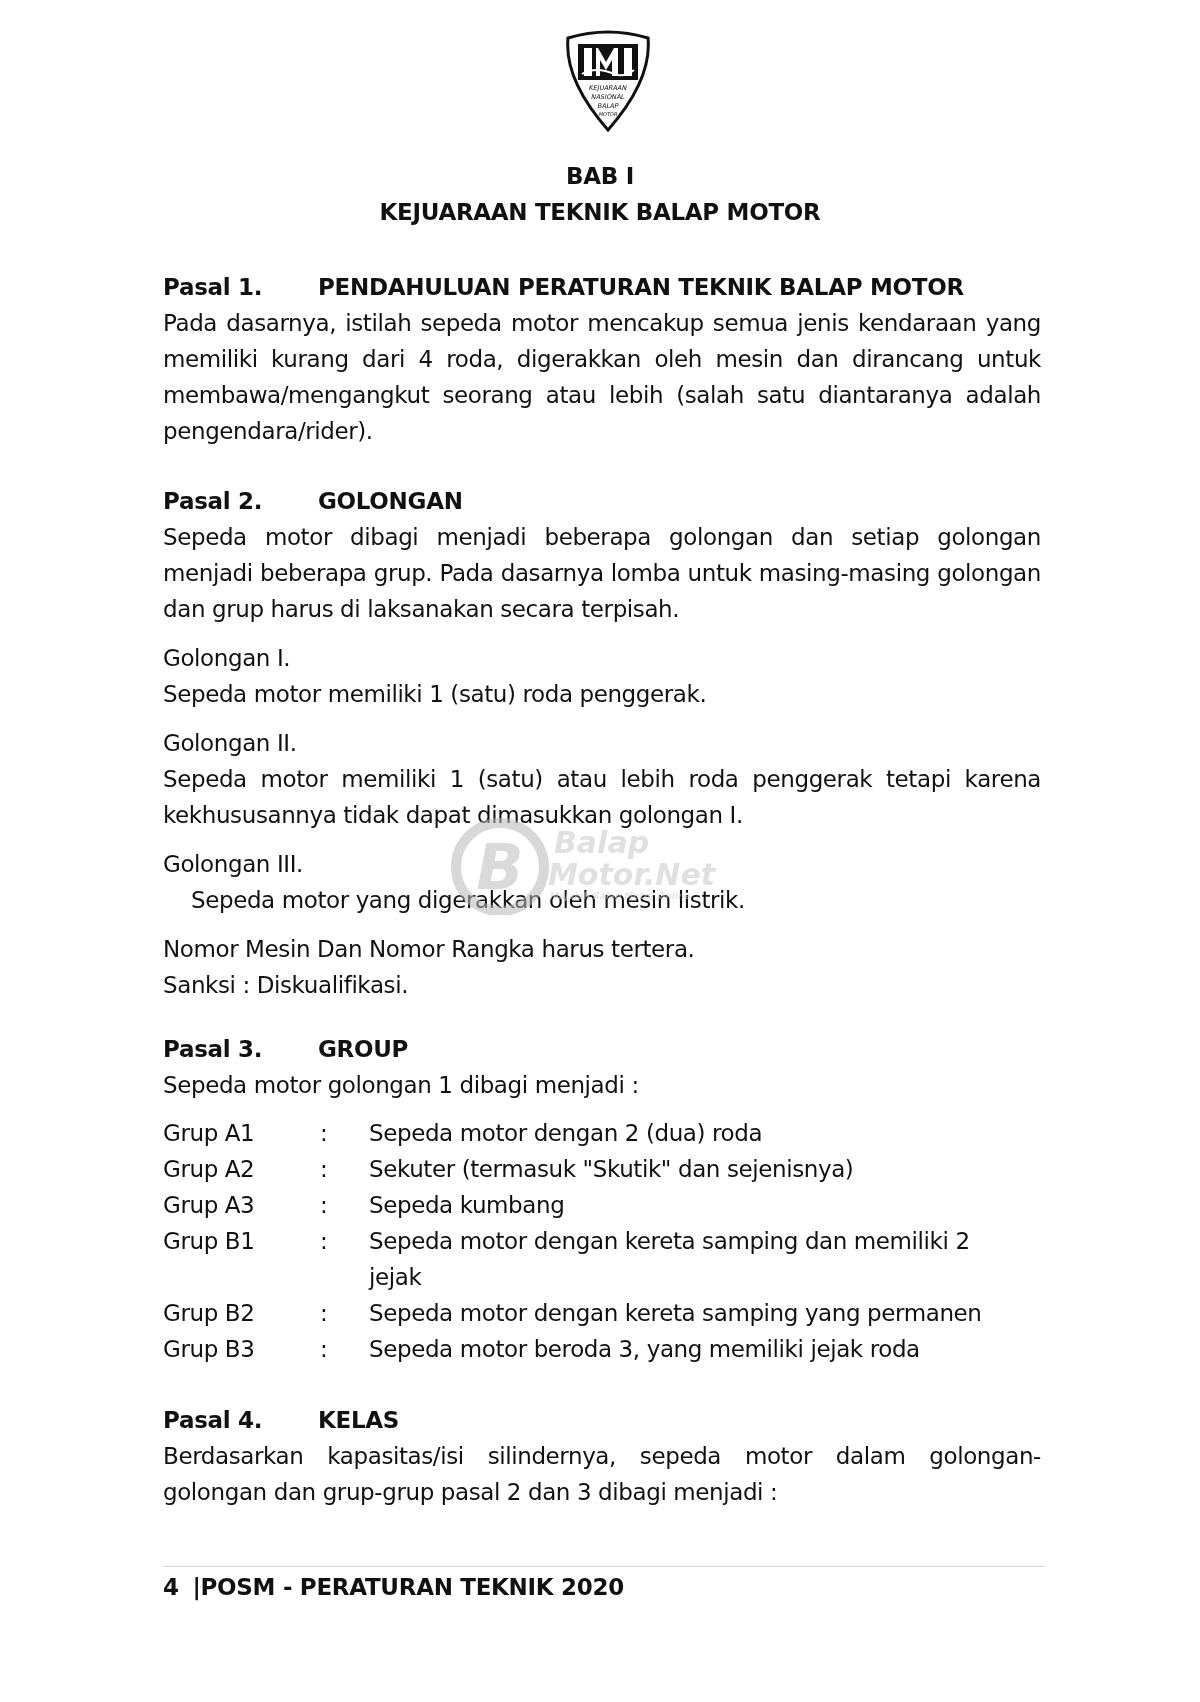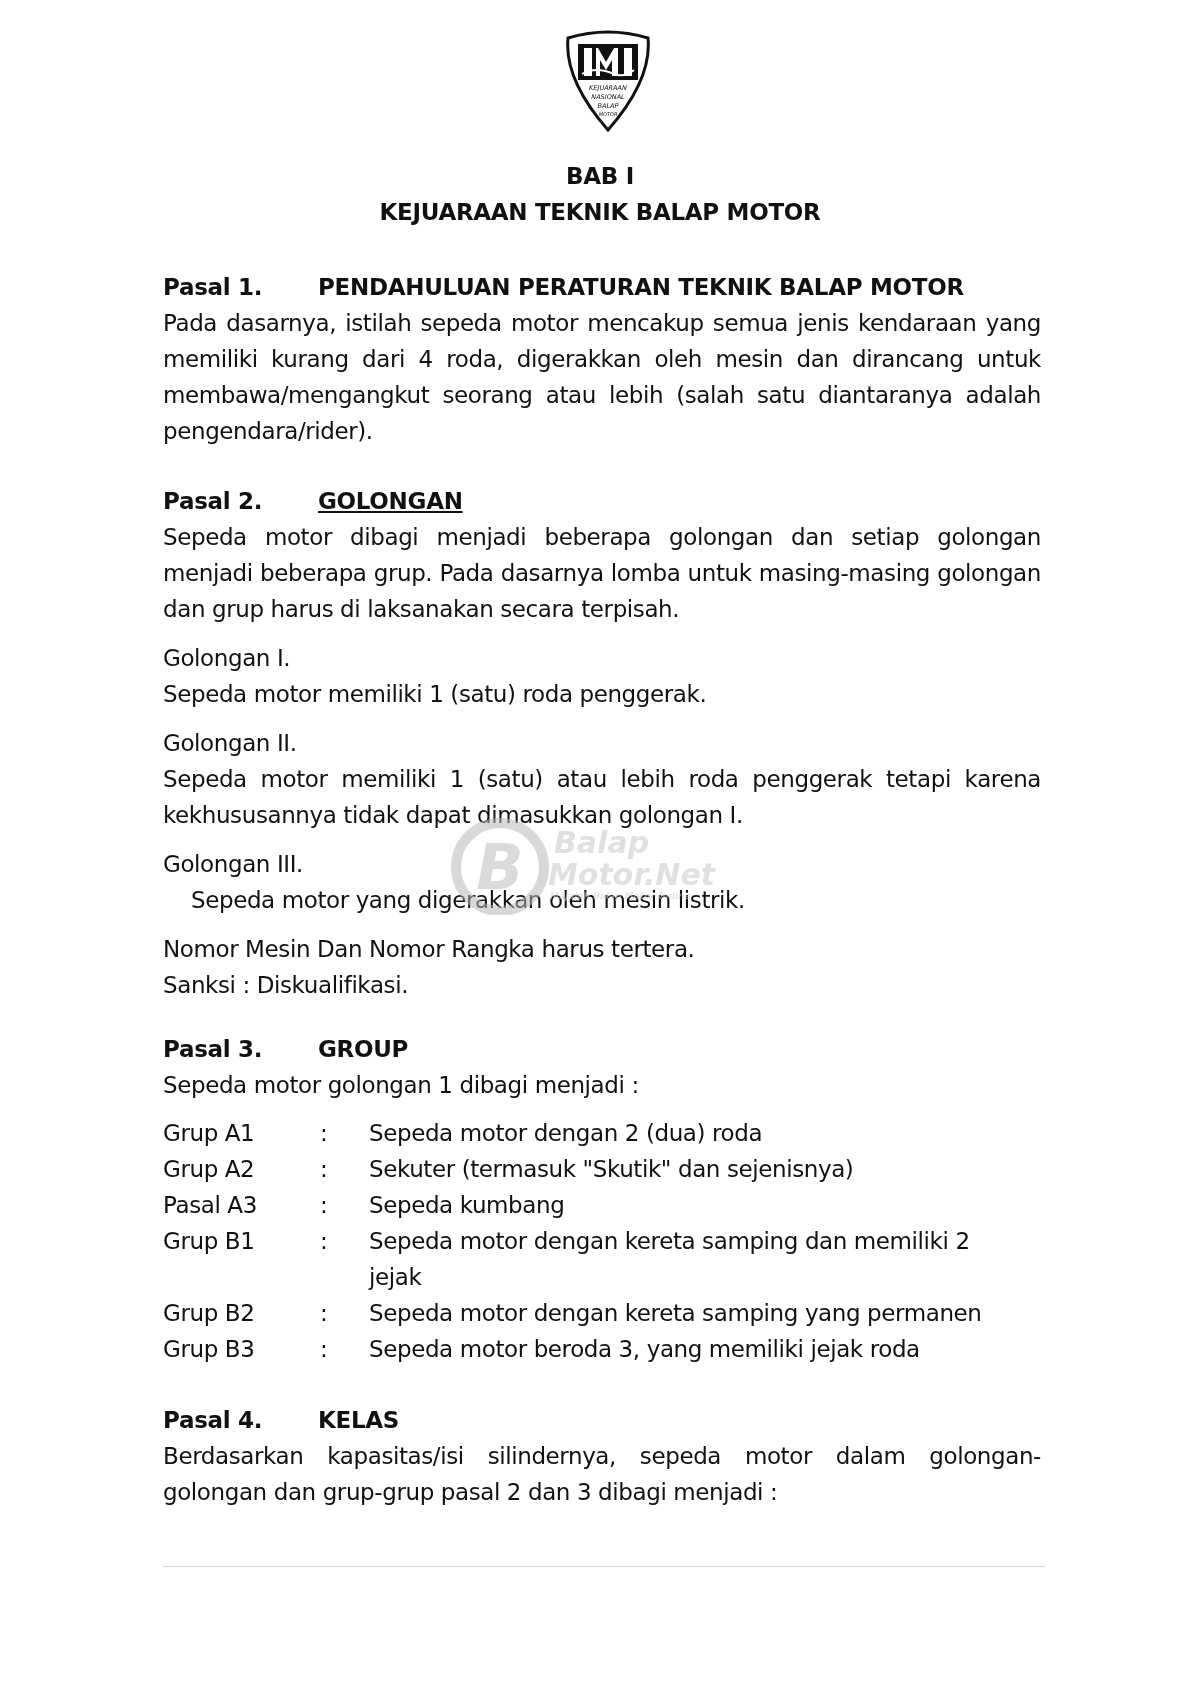--- a/index.html
+++ b/index.html
@@ -58,21 +58,21 @@
   <div class="content">
 
     <div class="line heading" style="top:272px;">
       <span class="num">Pasal  1.</span><span>PENDAHULUAN PERATURAN TEKNIK BALAP MOTOR</span>
     </div>
     <div class="line justify" style="top:308px;">Pada dasarnya, istilah sepeda motor mencakup semua jenis kendaraan yang</div>
     <div class="line justify" style="top:344px;">memiliki kurang dari 4 roda, digerakkan oleh mesin dan dirancang untuk</div>
     <div class="line justify" style="top:380px;">membawa/mengangkut seorang atau lebih (salah satu diantaranya adalah</div>
     <div class="line" style="top:416px;">pengendara/rider).</div>
 
-    <div class="line heading" style="top:486px;text-decoration:underline;">
+    <div class="line heading" style="top:486px;">
       <span class="num">Pasal  2.</span><span>GOLONGAN</span>
     </div>
     <div class="line justify" style="top:522px;">Sepeda motor dibagi menjadi beberapa golongan dan setiap golongan</div>
     <div class="line justify" style="top:558px;">menjadi beberapa grup. Pada dasarnya lomba untuk masing-masing golongan</div>
     <div class="line" style="top:594px;">dan grup harus di laksanakan secara terpisah.</div>
 
     <div class="line" style="top:643px;">Golongan I.</div>
     <div class="line" style="top:679px;">Sepeda motor memiliki 1 (satu) roda penggerak.</div>
 
     <div class="line" style="top:728px;">Golongan II.</div>
@@ -94,21 +94,21 @@
       <span class="grp-label">Grup A1</span>
       <span class="grp-colon">:</span>
       <span class="grp-text">Sepeda motor dengan 2 (dua) roda</span>
     </div>
     <div class="line" style="top:1154px;">
       <span class="grp-label">Grup A2</span>
       <span class="grp-colon">:</span>
       <span class="grp-text">Sekuter (termasuk "Skutik" dan sejenisnya)</span>
     </div>
     <div class="line" style="top:1190px;">
-      <span class="grp-label">Pasal A3</span>
+      <span class="grp-label">Grup A3</span>
       <span class="grp-colon">:</span>
       <span class="grp-text">Sepeda kumbang</span>
     </div>
     <div class="line" style="top:1226px;">
       <span class="grp-label">Grup B1</span>
       <span class="grp-colon">:</span>
       <span class="grp-text">Sepeda motor dengan kereta samping dan memiliki 2</span>
     </div>
     <div class="line" style="top:1262px;">
       <span class="grp-text">jejak</span>
@@ -133,13 +133,17 @@
 
   <svg class="watermark" viewBox="0 0 310 100">
     <circle cx="50" cy="52" r="44" fill="none" stroke="#b9b9b9" stroke-width="10"></circle>
     <text x="50" y="74" font-size="62" font-weight="bold" font-style="italic" text-anchor="middle" fill="#bdbdbd" font-family="DejaVu Sans, sans-serif">B</text>
     <text x="104" y="38" font-size="30" font-weight="bold" font-style="italic" fill="#c8c8c8" font-family="DejaVu Sans, sans-serif">Balap</text>
     <text x="98" y="70" font-size="30" font-weight="bold" font-style="italic" fill="#c8c8c8" font-family="DejaVu Sans, sans-serif">Motor.Net</text>
     <text x="100" y="84" font-size="9" font-weight="bold" font-style="italic" fill="#d0d0d0" font-family="DejaVu Sans, sans-serif">Majalah Balap Motor Online</text>
   </svg>
 
   <div class="footer-rule"></div>
+  <div class="footer">
+    <span>4</span>
+    <span style="margin-left:6px;">|</span><span>POSM - PERATURAN TEKNIK 2020</span>
+  </div>
 </div>
 
 </body></html>

